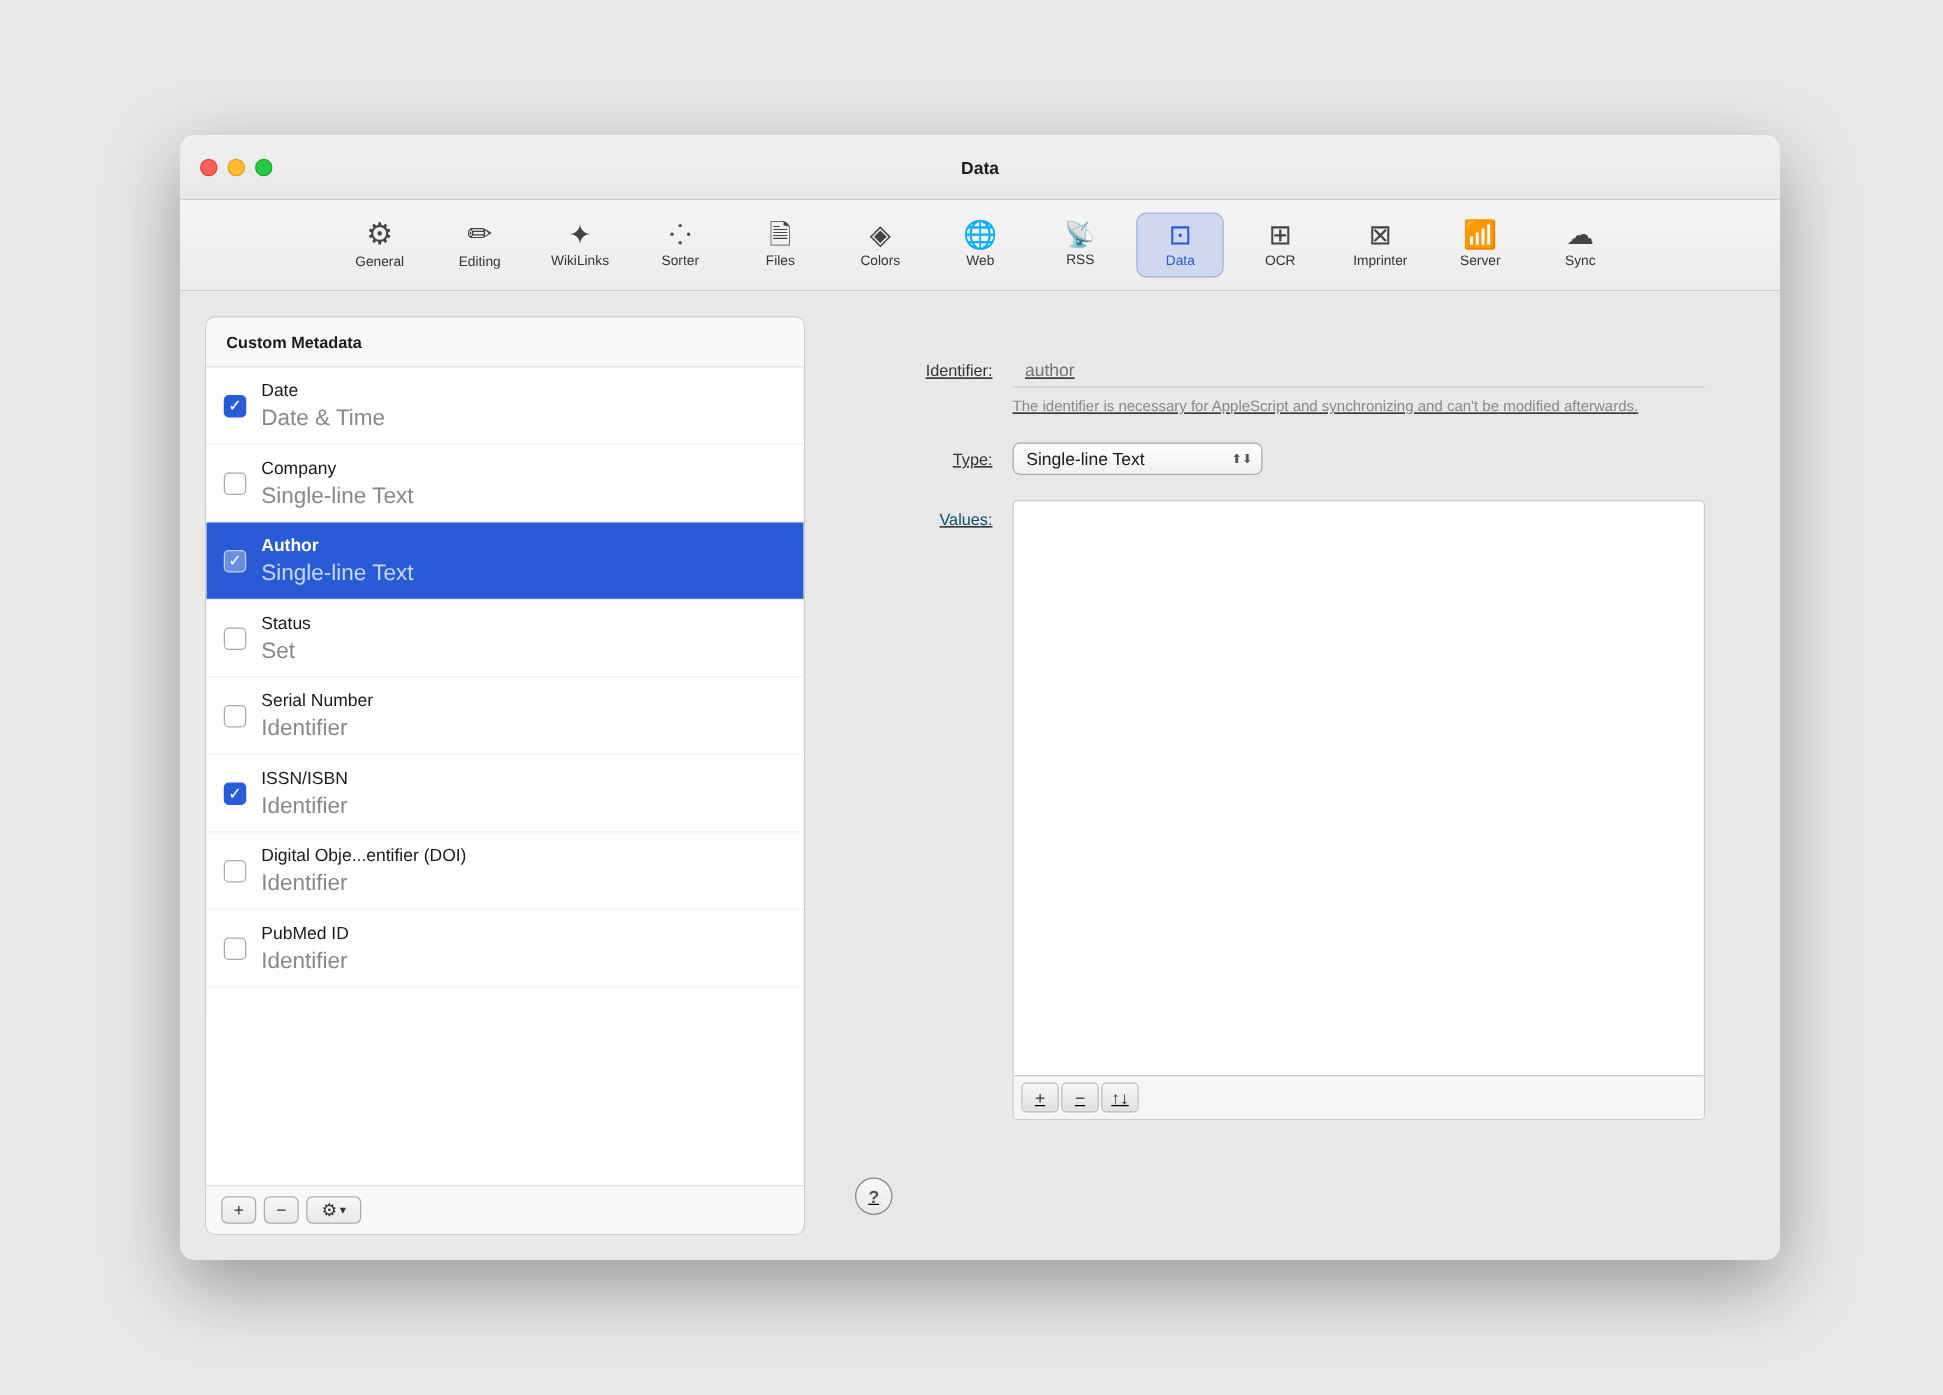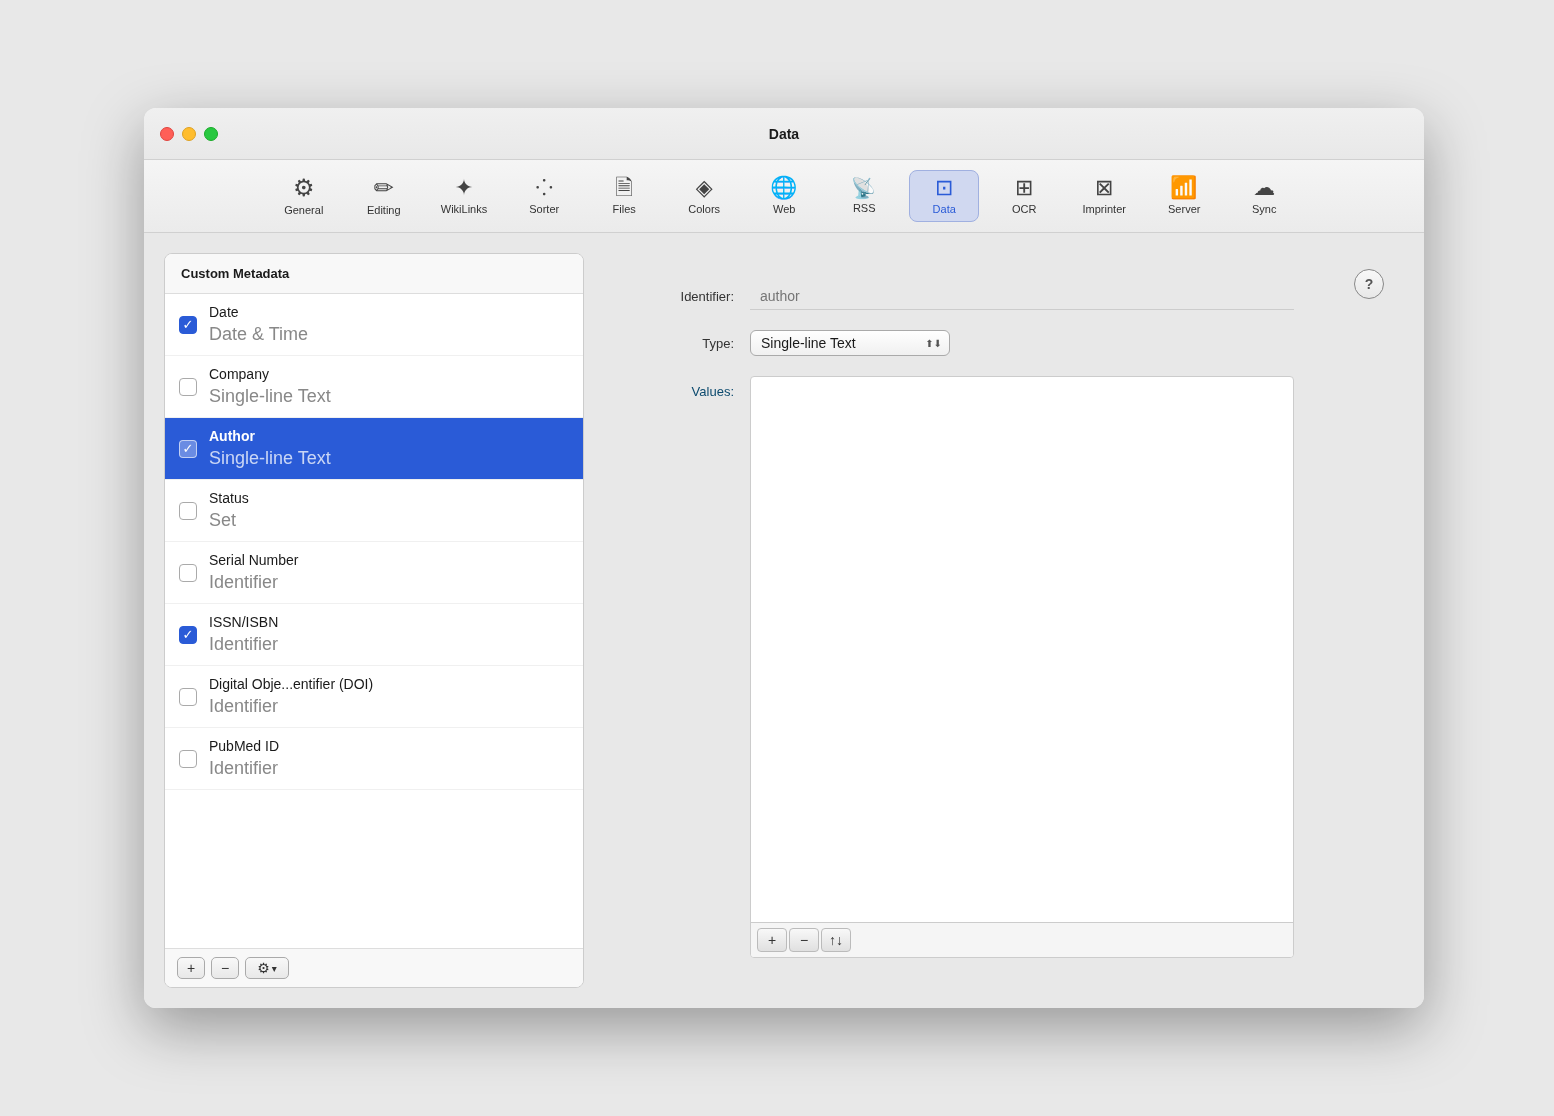--- a/index.html
+++ b/index.html
@@ -115,21 +115,21 @@
       display: flex;
       flex: 1;
       background: #e8e8e8;
       padding: 20px;
       gap: 20px;
       overflow: hidden;
     }
 
     
     .left-panel {
-      width: 420px;
+      width: 480px;
       display: flex;
       flex-direction: column;
       background: #fff;
       border-radius: 8px;
       border: 1px solid #ccc;
       overflow: hidden;
       flex-shrink: 0;
     }
 
     .panel-header {
@@ -253,21 +253,22 @@
       display: flex;
       align-items: center;
       gap: 2px;
     }
 
     
     .right-panel {
       flex: 1;
       background: #e8e8e8;
       display: flex;
-      flex-direction: row;
+      flex-direction: column;
+      text-decoration: underline;
     }
 
     .form-area {
       flex: 1;
       padding: 30px 40px;
       display: flex;
       flex-direction: column;
       gap: 20px;
     }
 
@@ -572,20 +573,22 @@
       </div>
     </div>
 
     <div class="right-panel">
       <div class="form-area">
 
         <div class="form-row">
           <span class="form-label">Identifier:</span>
           <div class="form-field">
             <input type="text" class="text-input" placeholder="author" style="color: rgb(170, 170, 170); font-size: 14px;" readonly="">
+            <span class="helper-text">The identifier is necessary for AppleScript and synchronizing
+and can't be modified afterwards.</span>
           </div>
         </div>
 
         <div class="form-row">
           <span class="form-label">Type:</span>
           <div class="select-field">
             <div class="select-wrapper">
               <select class="styled-select">
                 <option>Single-line Text</option>
                 <option>Multi-line Text</option>

